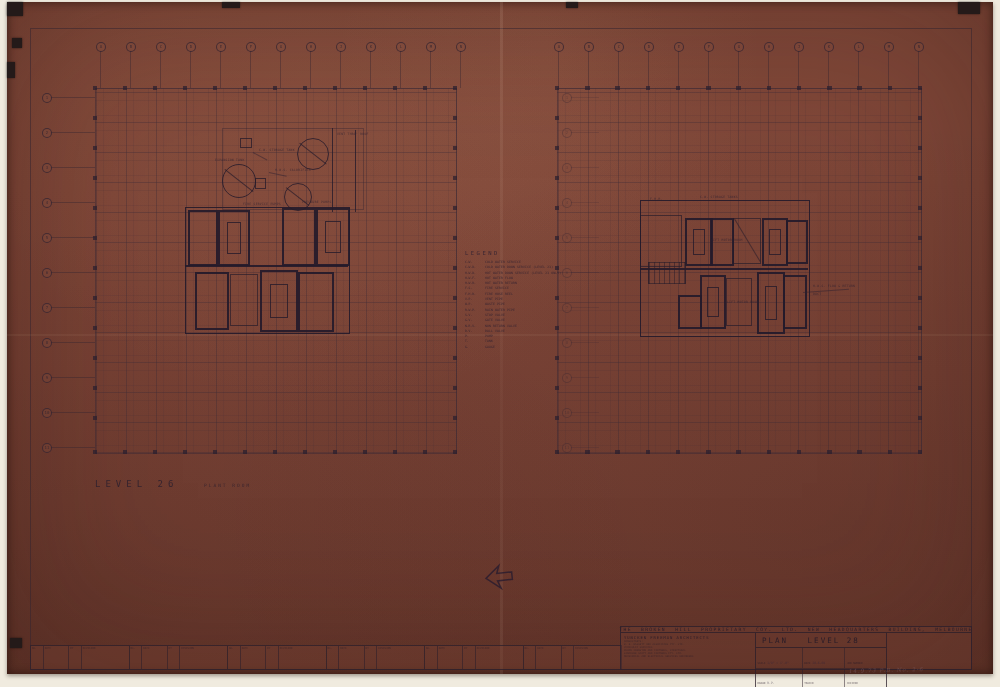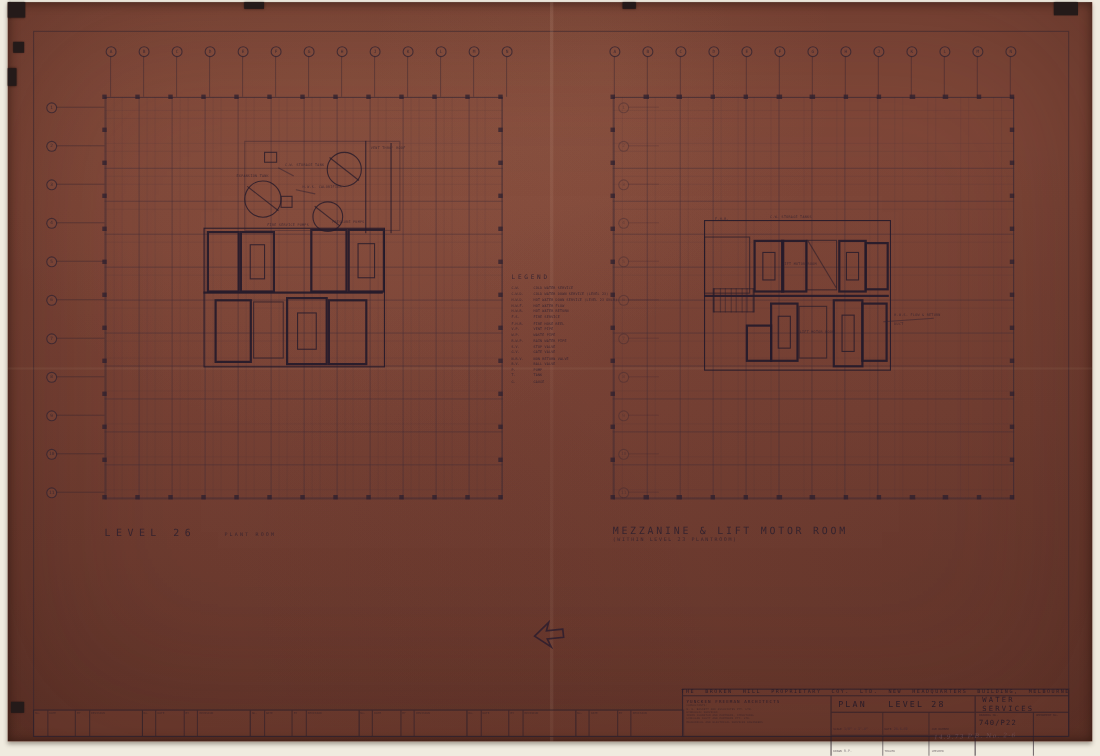--- a/index.html
+++ b/index.html
@@ -250,24 +250,20 @@
           <div class="lg-abbr">G.</div>
           <div class="lg-desc">GAUGE</div>
         </div>
       </div>
   </div>
 
   <div class="abs" style="left:88px;top:470px;white-space:nowrap;">
     <span class="plan-label-big">LEVEL 26</span>
     <span class="plan-label-small" style="margin-left:16px;">PLANT ROOM</span>
   </div>
-  <div class="abs" style="left:550px;top:476px;white-space:nowrap;">
-    <div class="plan-label-big" style="letter-spacing:2.5px;">MEZZANINE &amp; LIFT MOTOR ROOM</div>
-    <div class="plan-label-small" style="letter-spacing:1.5px;margin-top:1px;">(WITHIN LEVEL 23 PLANTROOM)</div>
-  </div>
 
   <div class="abs" id="north-arrow" style="left:476px;top:561px;transform:rotate(-6deg);">
     <svg width="32" height="28" viewBox="0 0 34 30">
       <path d="M31 11 L15 11 L18 3 L3 15 L18 27 L15 19 L31 19 Z" fill="none" stroke="rgba(40,28,46,.8)" stroke-width="1.6"></path>
     </svg>
   </div>
 
   <div class="abs ink-border" id="rev-strip" style="left:23px;top:643px;width:590px;height:23px;">
       <div class="rev-group">
         <div class="rev-cell rc0">No.</div>
@@ -326,32 +322,20 @@
         <div style="flex:1;display:flex;flex-direction:column;">
           <div class="mini-row">
             <div class="mini-cell" style="width:34%;"><span class="mc-label">SCALE</span><span class="mc-value">1/8" = 1'-0"</span></div>
             <div class="mini-cell" style="width:31%;"><span class="mc-label">DATE</span><span class="mc-value">20.6.69</span></div>
             <div class="mini-cell" style="flex:1;"><span class="mc-label">JOB NUMBER</span><span class="mc-value"></span></div>
           </div>
           <div class="mini-row">
             <div class="mini-cell" style="width:34%;"><span class="mc-label">DRAWN</span><span class="mc-value">R.P.</span></div>
             <div class="mini-cell" style="width:31%;"><span class="mc-label">TRACED</span><span class="mc-value"></span></div>
             <div class="mini-cell" style="flex:1;"><span class="mc-label">CHECKED</span><span class="mc-value"></span></div>
-          </div>
-        </div>
-      </div>
-      <div id="tb-svc">
-        <div id="svc-title">WATER SERVICES</div>
-        <div id="svc-bottom">
-          <div id="dwg-cell">
-            <div class="tb-small-label">DRAWING No.</div>
-            <div id="dwg-no">740/P22</div>
-          </div>
-          <div id="amend-cell">
-            <div class="tb-small-label">AMENDMENT No.</div>
           </div>
         </div>
       </div>
     </div>
   </div>
 
   <div class="abs" id="hand-note" style="left:842px;top:665px;">14.9.73  P.B. No. 2-6</div>
 
 <div class="abs marker" style="left: 89px; top: 40px;">A</div>
     <div class="abs tickv" style="left: 93px; top: 49px; height: 37px;"></div>

